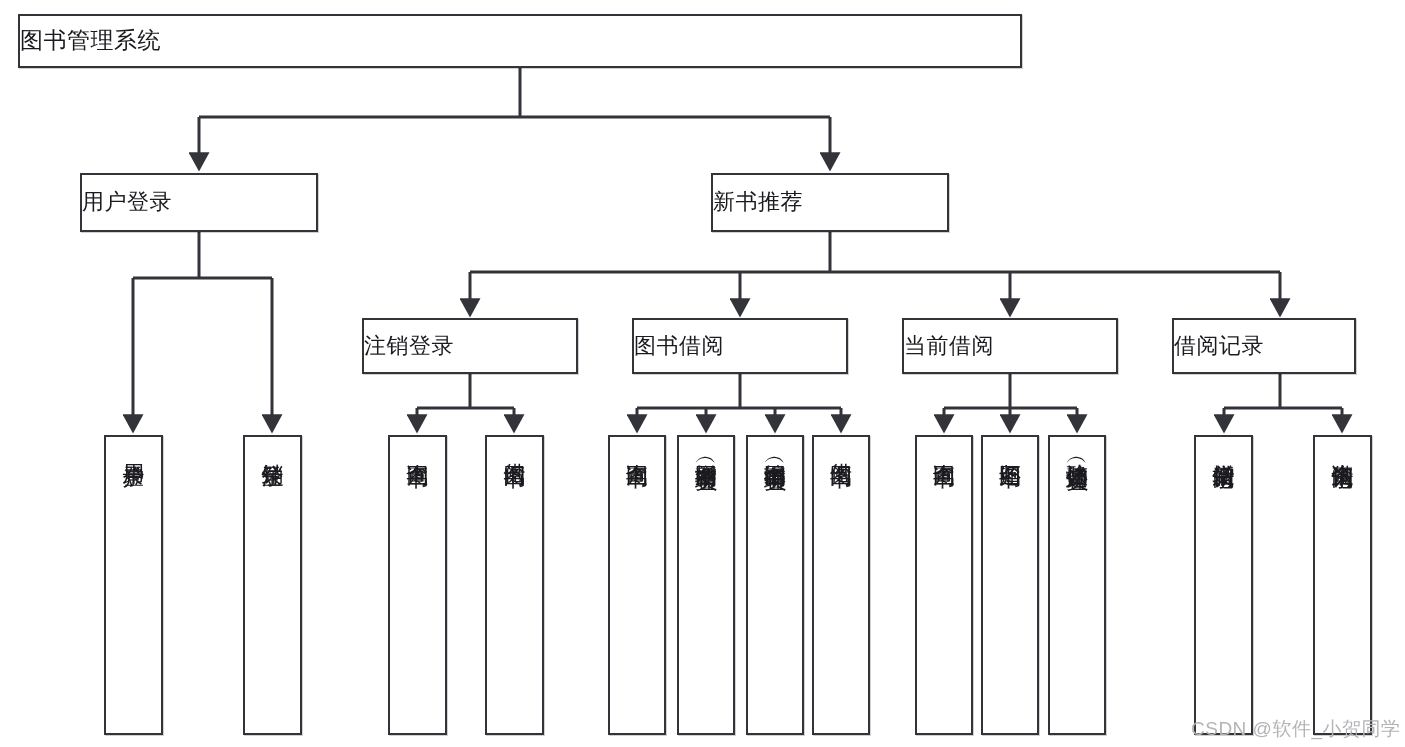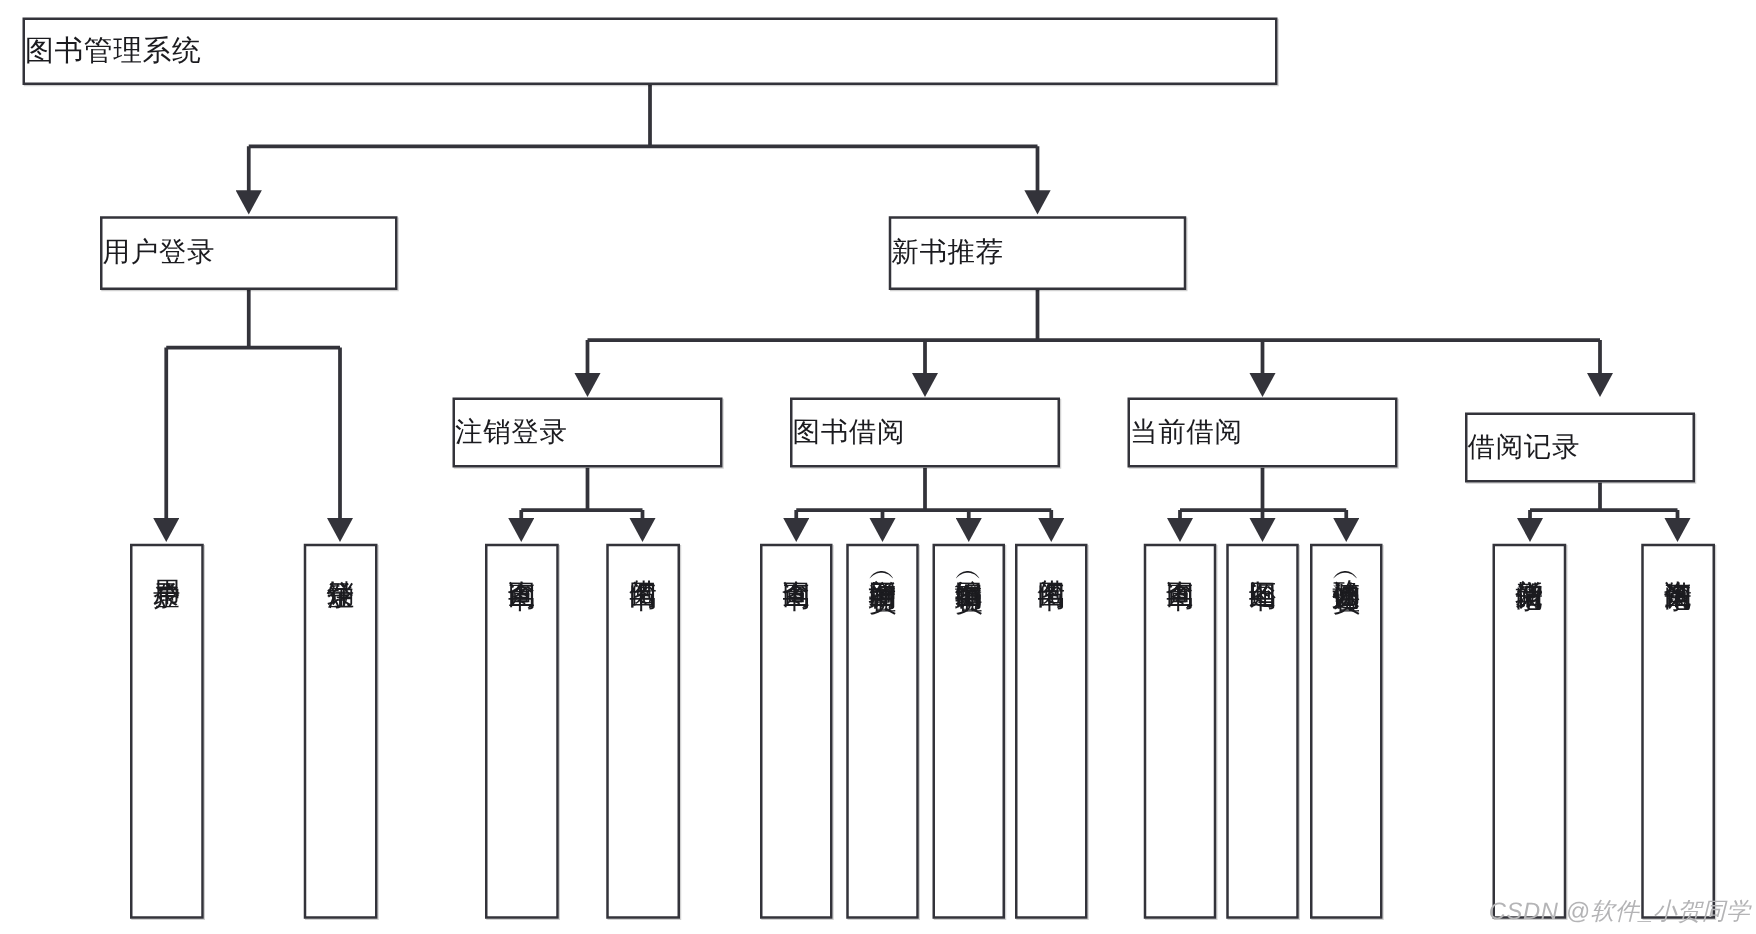--- a/index.html
+++ b/index.html
@@ -136,21 +136,21 @@
 
   <div class="node horiz" style="left:362px; top:318px; width:216px; height:56px;">
     <span class="lbl">注销登录</span>
   </div>
   <div class="node horiz" style="left:632px; top:318px; width:216px; height:56px;">
     <span class="lbl">图书借阅</span>
   </div>
   <div class="node horiz" style="left:902px; top:318px; width:216px; height:56px;">
     <span class="lbl">当前借阅</span>
   </div>
-  <div class="node horiz" style="left:1172px; top:330px; width:184px; height:56px;">
+  <div class="node horiz" style="left:1172px; top:318px; width:184px; height:56px;">
     <span class="lbl">借阅记录</span>
   </div>
 
   <div class="node vert" style="left:104px; top:435px; width:59px; height:300px;">
     <span class="lbl">用户登录</span>
   </div>
   <div class="node vert" style="left:243px; top:435px; width:59px; height:300px;">
     <span class="lbl">注销登录</span>
   </div>
 
@@ -184,15 +184,15 @@
     <span class="lbl">确认归还（管理员）</span>
   </div>
 
   <div class="node vert" style="left:1194px; top:435px; width:59px; height:300px;">
     <span class="lbl">新增借阅记录</span>
   </div>
   <div class="node vert" style="left:1313px; top:435px; width:59px; height:300px;">
     <span class="lbl">查询借阅记录</span>
   </div>
 
-  <div class="watermark" style="left:1191px; top:716px;font-style:italic;">CSDN @软件_小贺同学</div>
+  <div class="watermark" style="left:1191px; top:716px;">CSDN @软件_小贺同学</div>
 
 </div>
 
 </body></html>

